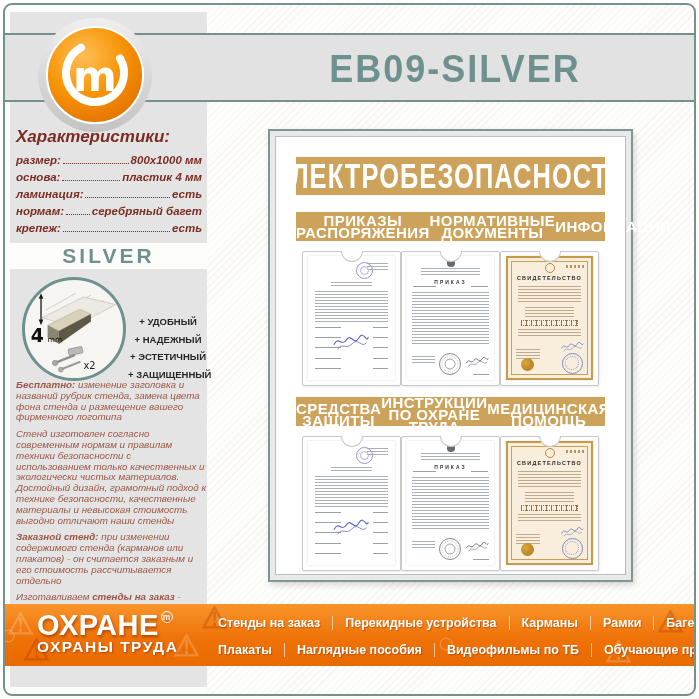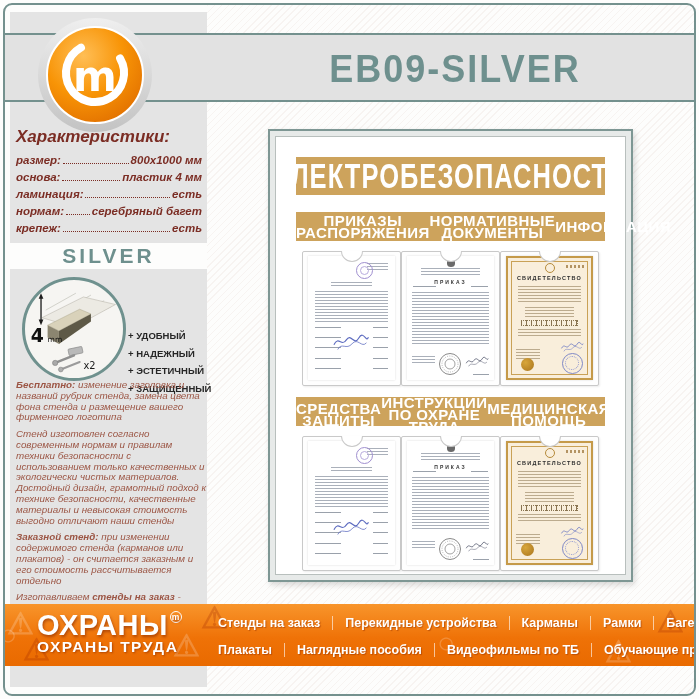--- a/index.html
+++ b/index.html
@@ -18,21 +18,21 @@
   .specs{position:absolute;left:16px;top:127px;width:186px;color:#7b2d24;z-index:2;}
   .specs-heading{font-style:italic;font-weight:bold;font-size:17px;margin-bottom:7px;}
   .spec-row{display:flex;align-items:baseline;font-style:italic;font-size:11.5px;font-weight:bold;margin-bottom:5px;}
   .spec-leader{flex:1;border-bottom:1.5px dotted #7b2d24;margin:0 2px;height:9px;min-width:8px;}
   .spec-value{white-space:nowrap;}
   .silver-strip{position:absolute;left:10px;top:243px;width:197px;height:26px;background:#fdfdfc;z-index:2;
         display:flex;align-items:center;justify-content:center;font-weight:bold;font-size:21px;
         letter-spacing:3px;color:#6e908e;}
   .feature-circle{position:absolute;left:22px;top:277px;width:104px;height:104px;border:3px solid #6f918e;
         border-radius:50%;background:#f6f5f2;box-sizing:border-box;overflow:hidden;z-index:2;}
-  .features{position:absolute;left:128px;top:330px;width:80px;text-align:left;z-index:2;}
+  .features{position:absolute;left:128px;top:316px;width:80px;text-align:center;z-index:2;}
   .feature-line{font-size:9.5px;font-weight:bold;color:#262626;margin-bottom:6.5px;white-space:nowrap;}
   .paras{position:absolute;left:16px;top:380px;width:192px;z-index:2;color:#9c5645;font-style:italic;
         font-size:9.8px;line-height:10.8px;}
   .paras p{margin:0 0 6px;}
   
   .stand{position:absolute;left:268px;top:129px;width:365px;height:453px;box-sizing:border-box;
         border:2px solid #7e9794;background:#e7eae9;padding:5px;z-index:3;box-shadow:2px 3px 6px rgba(0,0,0,.15);}
   .stand-mat{border:1px solid #b8bfbd;background:#fff;height:100%;box-sizing:border-box;padding:20px;}
   .stand-panel{position:relative;height:100%;background:#fff;}
   .band{background:#cda35c;color:#fff;display:flex;align-items:center;justify-content:center;}
@@ -415,21 +415,21 @@
     <span class="wicon red" style="left:18px;top:28px;"></span>
     <span class="wicon circ" style="left:-6px;top:14px;"></span>
     <span class="wicon" style="left:168px;top:24px;"></span>
     <span class="wicon red" style="left:196px;top:-4px;"></span>
     <span class="wicon circ" style="left:432px;top:22px;"></span>
     <span class="wicon" style="left:600px;top:30px;"></span>
     <span class="wicon red" style="left:652px;top:0px;"></span>
 
     <div class="brand">
       <div class="brand-name">
-        <span>ОХРАНЫ</span><span class="tm">m</span>
+        <span>ОХРАНЕ</span><span class="tm">m</span>
       </div>
       <div class="brand-sub">ОХРАНЫ ТРУДА</div>
     </div>
     <div class="menu-row menu1" id="menu1">
         <div class="menu-item">Стенды на заказ</div>
         <div class="menu-sep"></div>
         <div class="menu-item">Перекидные устройства</div>
         <div class="menu-sep"></div>
         <div class="menu-item">Карманы</div>
         <div class="menu-sep"></div>

